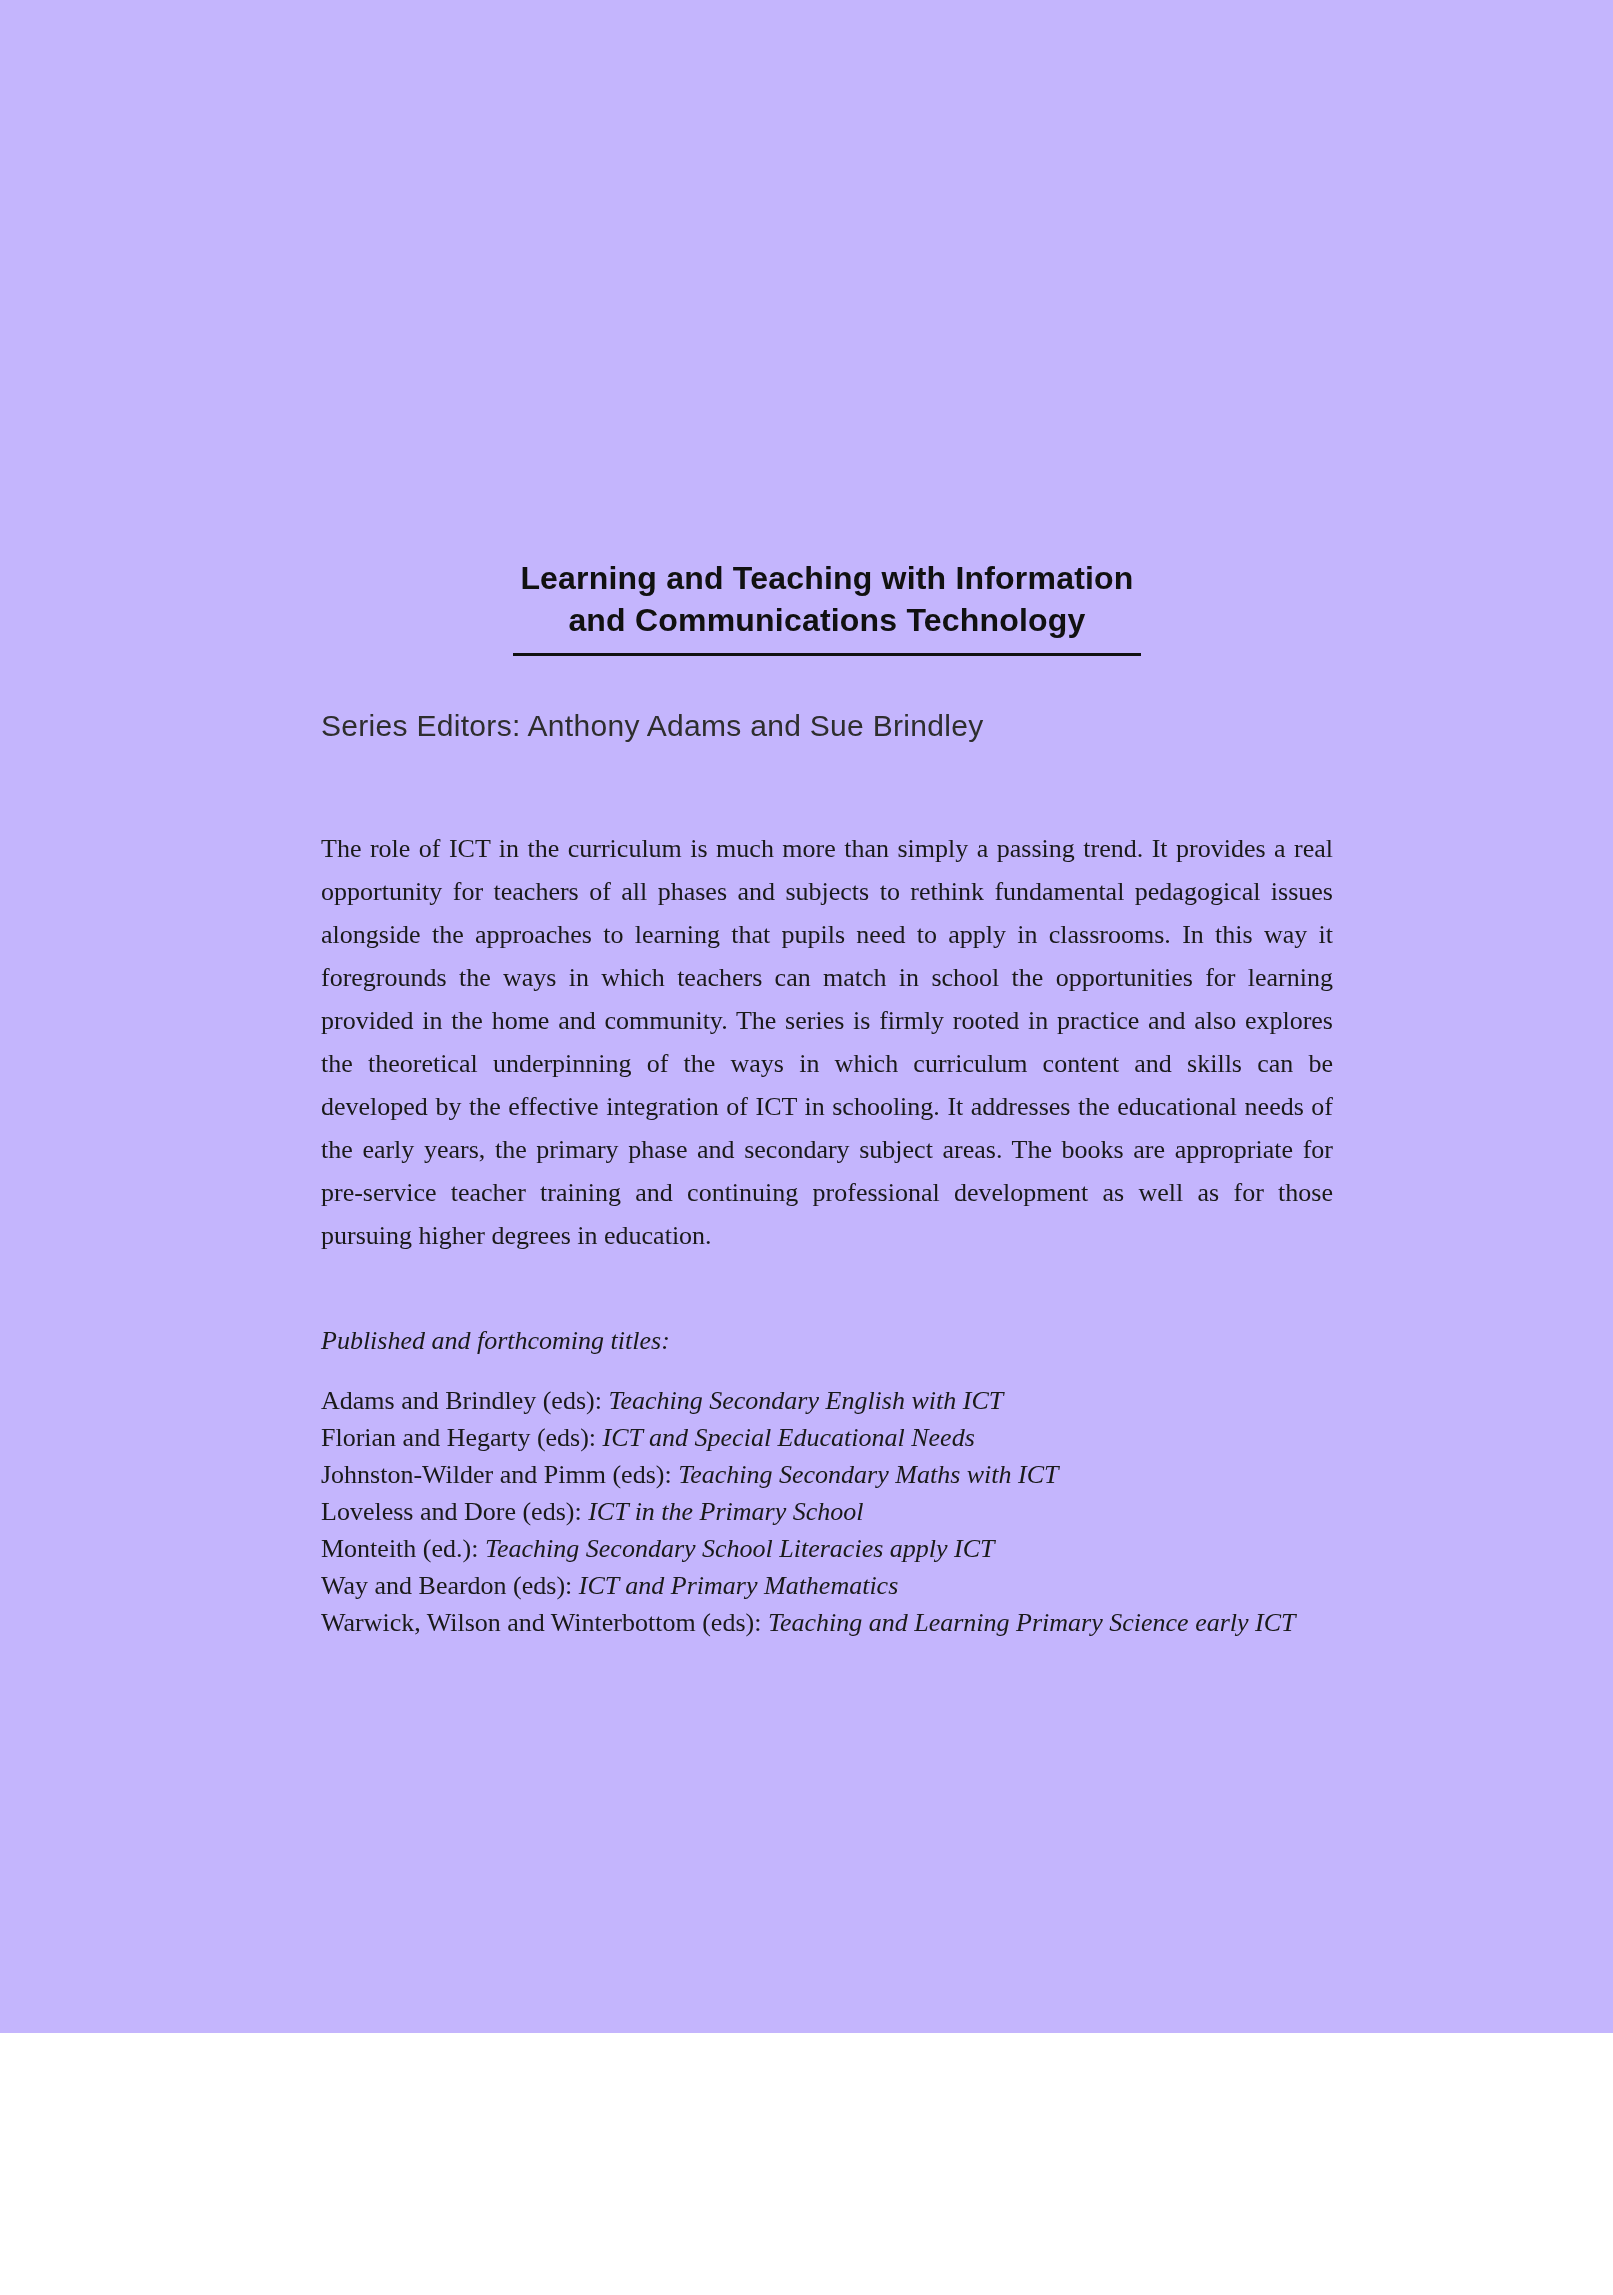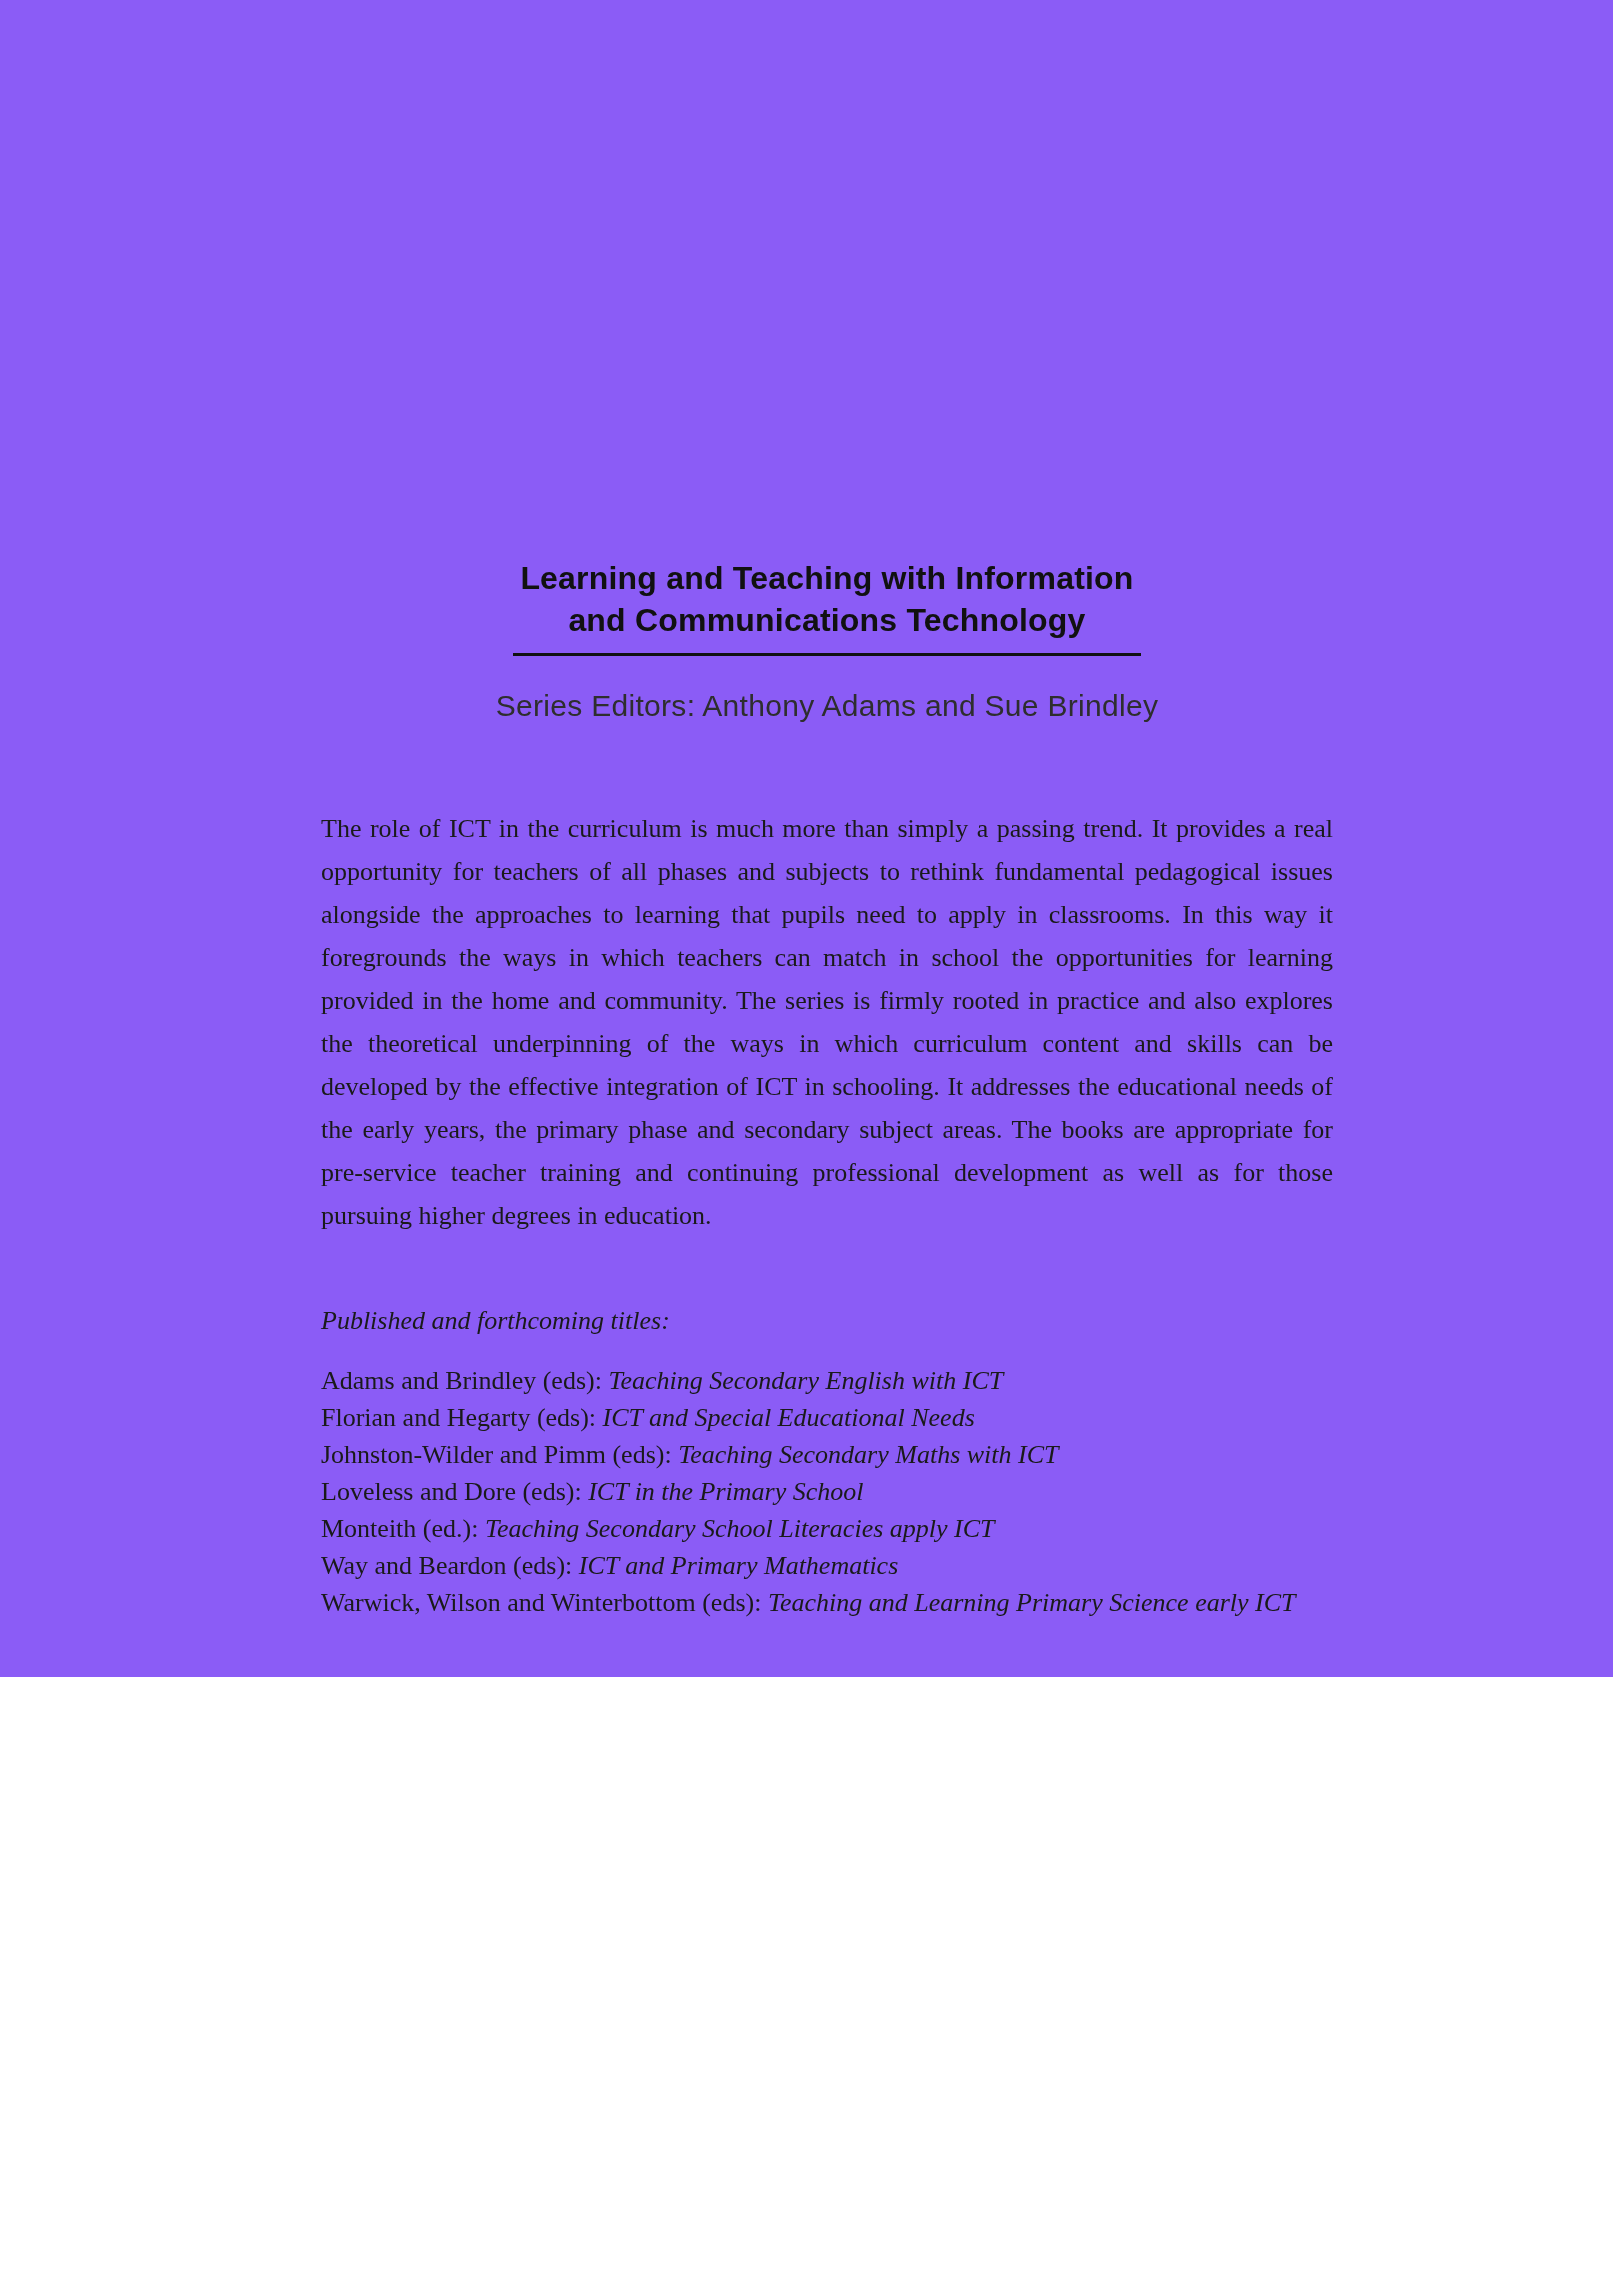--- a/index.html
+++ b/index.html
@@ -6,23 +6,23 @@
   body {
     width: 1614px;
     height: 2295px;
     background: #ffffff;
     font-family: "Liberation Serif", serif;
     color: #1a1a1a;
   }
   .page {
     position: relative;
     width: 1614px;
-    height: 1677px;
+    height: 2033px;
     overflow: hidden;
-    background: #8b5cf6;
+    background: #c4b5fd;
   }
   .content {
     position: absolute;
     left: 321px;
     top: 557px;
     width: 1012px;
   }
   .series-title-block {
     text-align: center;
   }
@@ -31,22 +31,22 @@
     font-family: "Liberation Sans", sans-serif;
     font-weight: bold;
     font-size: 32px;
     line-height: 42px;
     color: #111111;
     letter-spacing: 0.2px;
     padding: 0 7.5px 12px 7.5px;
     border-bottom: 3px solid #111111;
   }
   .series-editors {
-    margin-top: 32px;
-    text-align: center;
+    margin-top: 52px;
+    text-align: left;
     font-family: "Liberation Sans", sans-serif;
     font-weight: normal;
     font-size: 30px;
     line-height: 36px;
     color: #2e2e2e;
     letter-spacing: 0.3px;
   }
   .description {
     margin-top: 83px;
     font-size: 26px;

